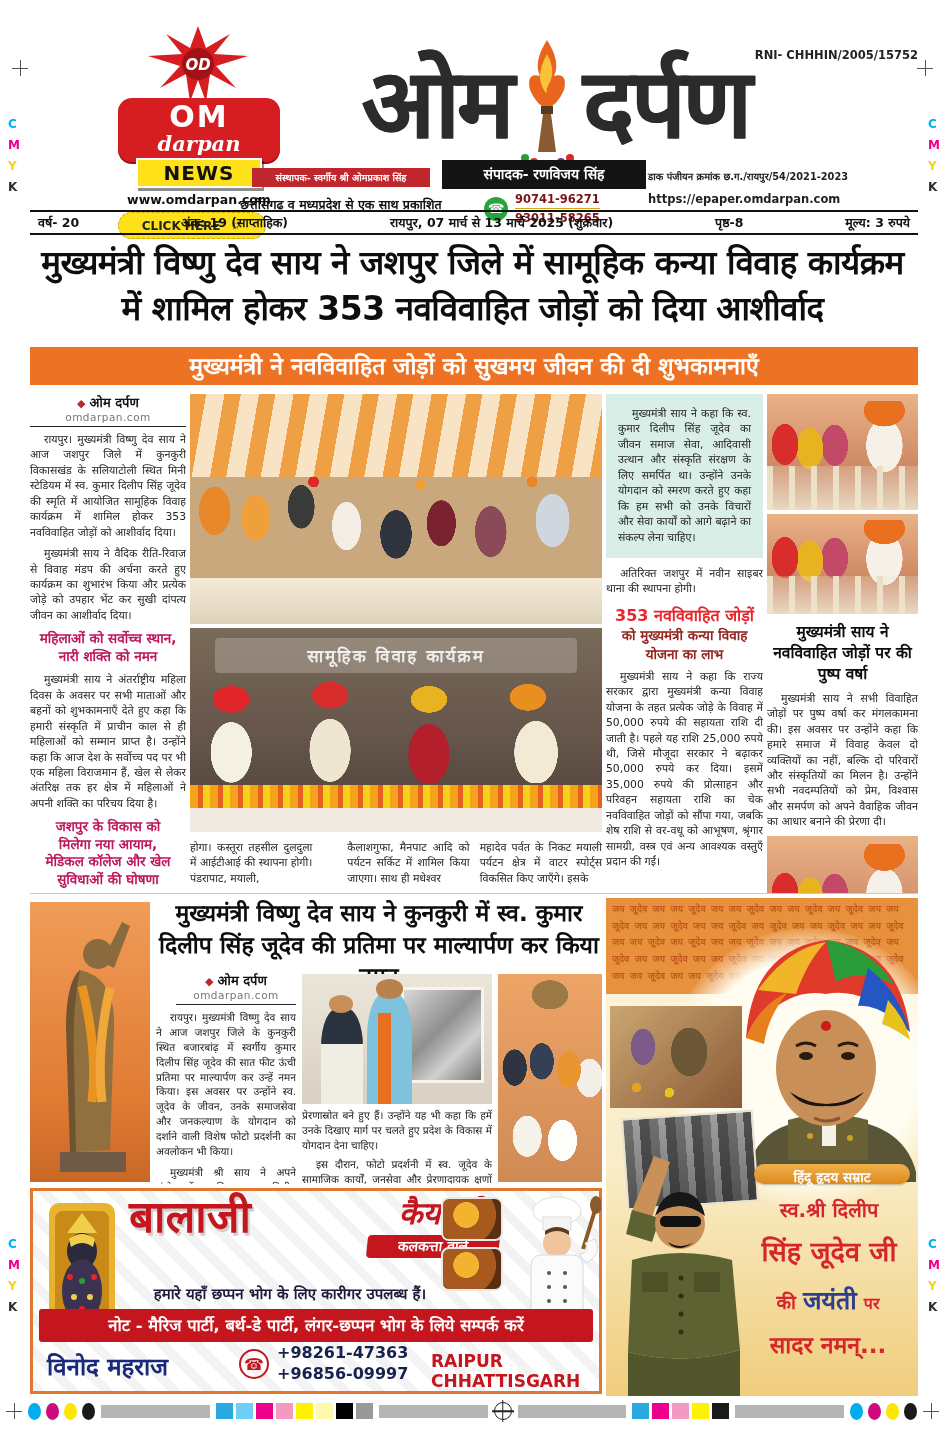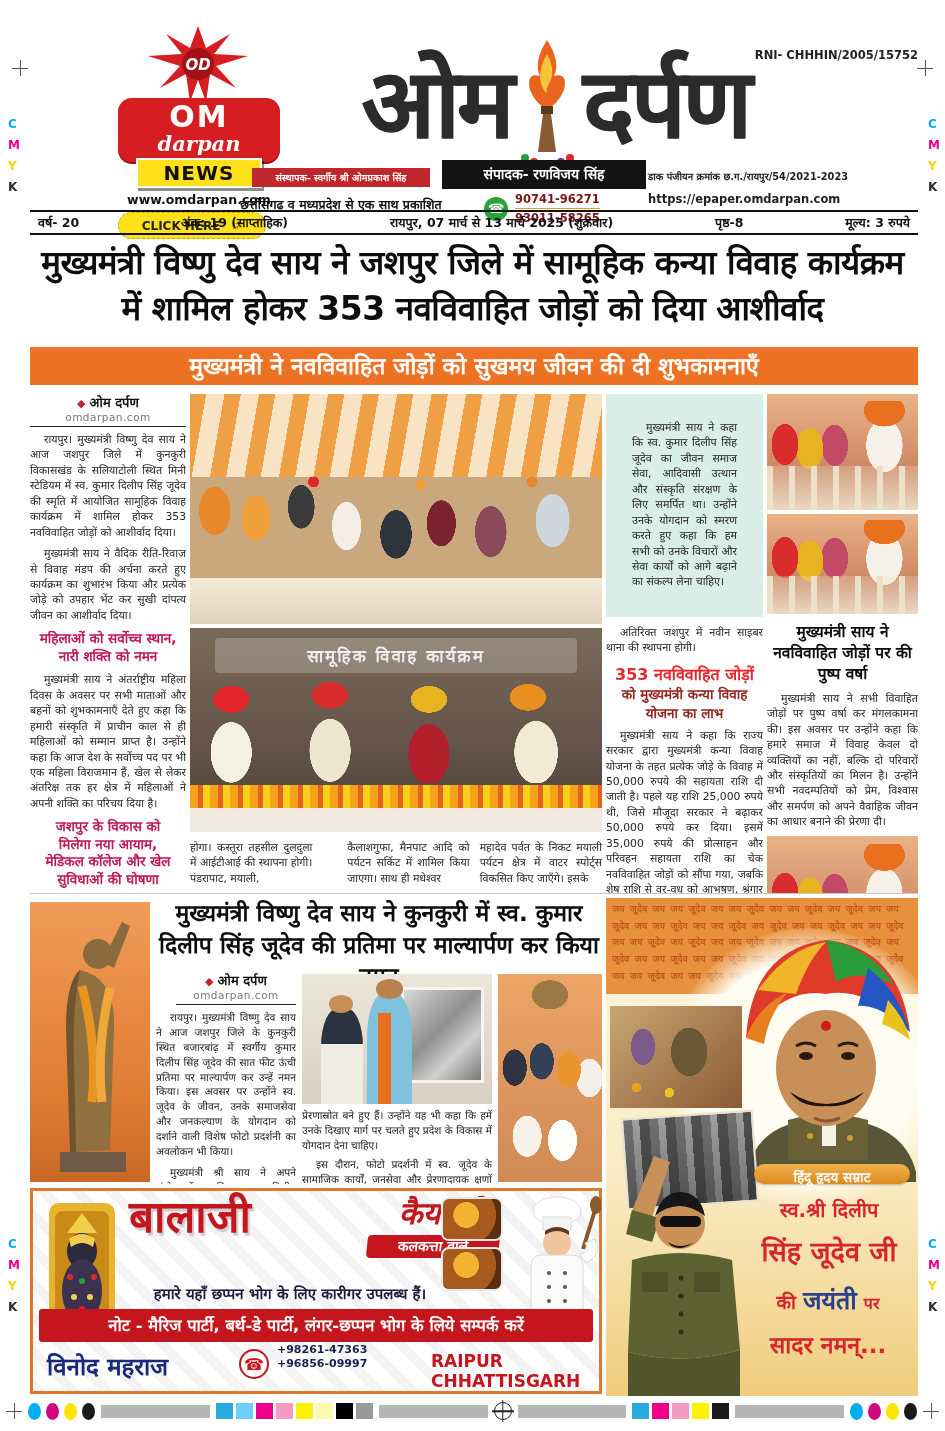--- a/index.html
+++ b/index.html
@@ -158,21 +158,21 @@
     text-shadow:2px 3px 0 #cfcfcf;line-height:1;}
   .bj-type{left:330px;top:0px;width:150px;font-size:31px;font-weight:900;font-style:italic;color:#c4161c;text-align:center;}
   .bj-sub{left:334px;top:44px;width:132px;height:23px;background:#c4161c;color:#fff;border-radius:4px;
     font-size:14px;font-weight:bold;text-align:center;line-height:23px;transform:skewX(-6deg);}
   .bj-tag{left:92px;top:92px;width:330px;font-size:15px;font-weight:bold;color:#1b1b3a;text-align:center;}
   .bj-note{left:6px;top:118px;width:554px;height:33px;background:#c4161c;color:#fff;
     font-size:16.5px;font-weight:900;text-align:center;line-height:33px;border-radius:3px;}
   .bj-person{left:14px;top:158px;width:190px;font-size:24px;font-weight:900;color:#1a2a7a;}
   .bj-phic{left:206px;top:158px;width:30px;height:30px;border:2.5px solid #c4161c;border-radius:50%;
     color:#c4161c;font-size:16px;display:flex;align-items:center;justify-content:center;}
-  .bj-phones{left:244px;top:152px;width:160px;font-size:11px;font-weight:900;color:#15224d;line-height:1.3;}
+  .bj-phones{left:244px;top:152px;width:160px;font-size:16px;font-weight:900;color:#15224d;line-height:1.3;}
   .bj-city{left:398px;top:160px;width:170px;font-size:17px;font-weight:900;color:#c4161c;}
   .foodthumb{width:62px;height:44px;border-radius:8px;border:2px solid #e9e9e9;
     background:radial-gradient(circle at 40% 40%,#f2b430 0 30%,#a85a1e 31% 70%,#5a2e10 71%);}
 
   
   .judev{left:606px;top:898px;width:312px;height:498px;overflow:hidden;
     background:linear-gradient(180deg,#fdf6e2 0,#f9ecc6 55%,#f0cd7d 100%);}
   .judev > div{position:absolute;}
   .jd-band{left:0;top:0;width:312px;height:96px;background:#e8913c;color:#c35a1f;
     font-size:9.5px;font-weight:bold;line-height:1.75;padding:3px 6px;overflow:hidden;word-spacing:2px;}
@@ -328,21 +328,21 @@
   </div>
 
   <div class="abs" style="left:190px;top:840px;width:412px;display:flex;gap:10px;">
     <p class="bp" style="flex:1;text-indent:0;">होगा। कस्तूरा तहसील दुलदुला में आईटीआई की स्थापना होगी। पंडरापाट, मयाली,</p>
     <p class="bp" style="flex:1;text-indent:0;margin-left:25px;">कैलाशगुफा, मैनपाट आदि को पर्यटन सर्किट में शामिल किया जाएगा। साथ ही मधेश्वर</p>
     <p class="bp" style="flex:1;text-indent:0;">महादेव पर्वत के निकट मयाली पर्यटन क्षेत्र में वाटर स्पोर्ट्स विकसित किए जाएँगे। इसके</p>
   </div>
 
   <div class="col" style="left:606px;top:394px;width:157px;height:500px;">
     <div class="tribute-box">
-      <p class="bp" style="margin:18px;">मुख्यमंत्री साय ने कहा कि स्व. कुमार दिलीप सिंह जूदेव का जीवन समाज सेवा, आदिवासी उत्थान और संस्कृति संरक्षण के लिए समर्पित था। उन्होंने उनके योगदान को स्मरण करते हुए कहा कि हम सभी को उनके विचारों और सेवा कार्यों को आगे बढ़ाने का संकल्प लेना चाहिए।</p>
+      <p class="bp" style="margin:4px;">मुख्यमंत्री साय ने कहा कि स्व. कुमार दिलीप सिंह जूदेव का जीवन समाज सेवा, आदिवासी उत्थान और संस्कृति संरक्षण के लिए समर्पित था। उन्होंने उनके योगदान को स्मरण करते हुए कहा कि हम सभी को उनके विचारों और सेवा कार्यों को आगे बढ़ाने का संकल्प लेना चाहिए।</p>
     </div>
     <p class="bp">अतिरिक्त जशपुर में नवीन साइबर थाना की स्थापना होगी।</p>
     <div class="scheme-h">
       <span class="l1">353 नवविवाहित जोड़ों</span>
       <span class="l2">को मुख्यमंत्री कन्या विवाह योजना का लाभ</span>
     </div>
     <p class="bp">मुख्यमंत्री साय ने कहा कि राज्य सरकार द्वारा मुख्यमंत्री कन्या विवाह योजना के तहत प्रत्येक जोड़े के विवाह में 50,000 रुपये की सहायता राशि दी जाती है। पहले यह राशि 25,000 रुपये थी, जिसे मौजूदा सरकार ने बढ़ाकर 50,000 रुपये कर दिया। इसमें 35,000 रुपये की प्रोत्साहन और परिवहन सहायता राशि का चेक नवविवाहित जोड़ों को सौंपा गया, जबकि शेष राशि से वर-वधू को आभूषण, श्रृंगार सामग्री, वस्त्र एवं अन्य आवश्यक वस्तुएँ प्रदान की गईं।</p>
 
   </div>
 

